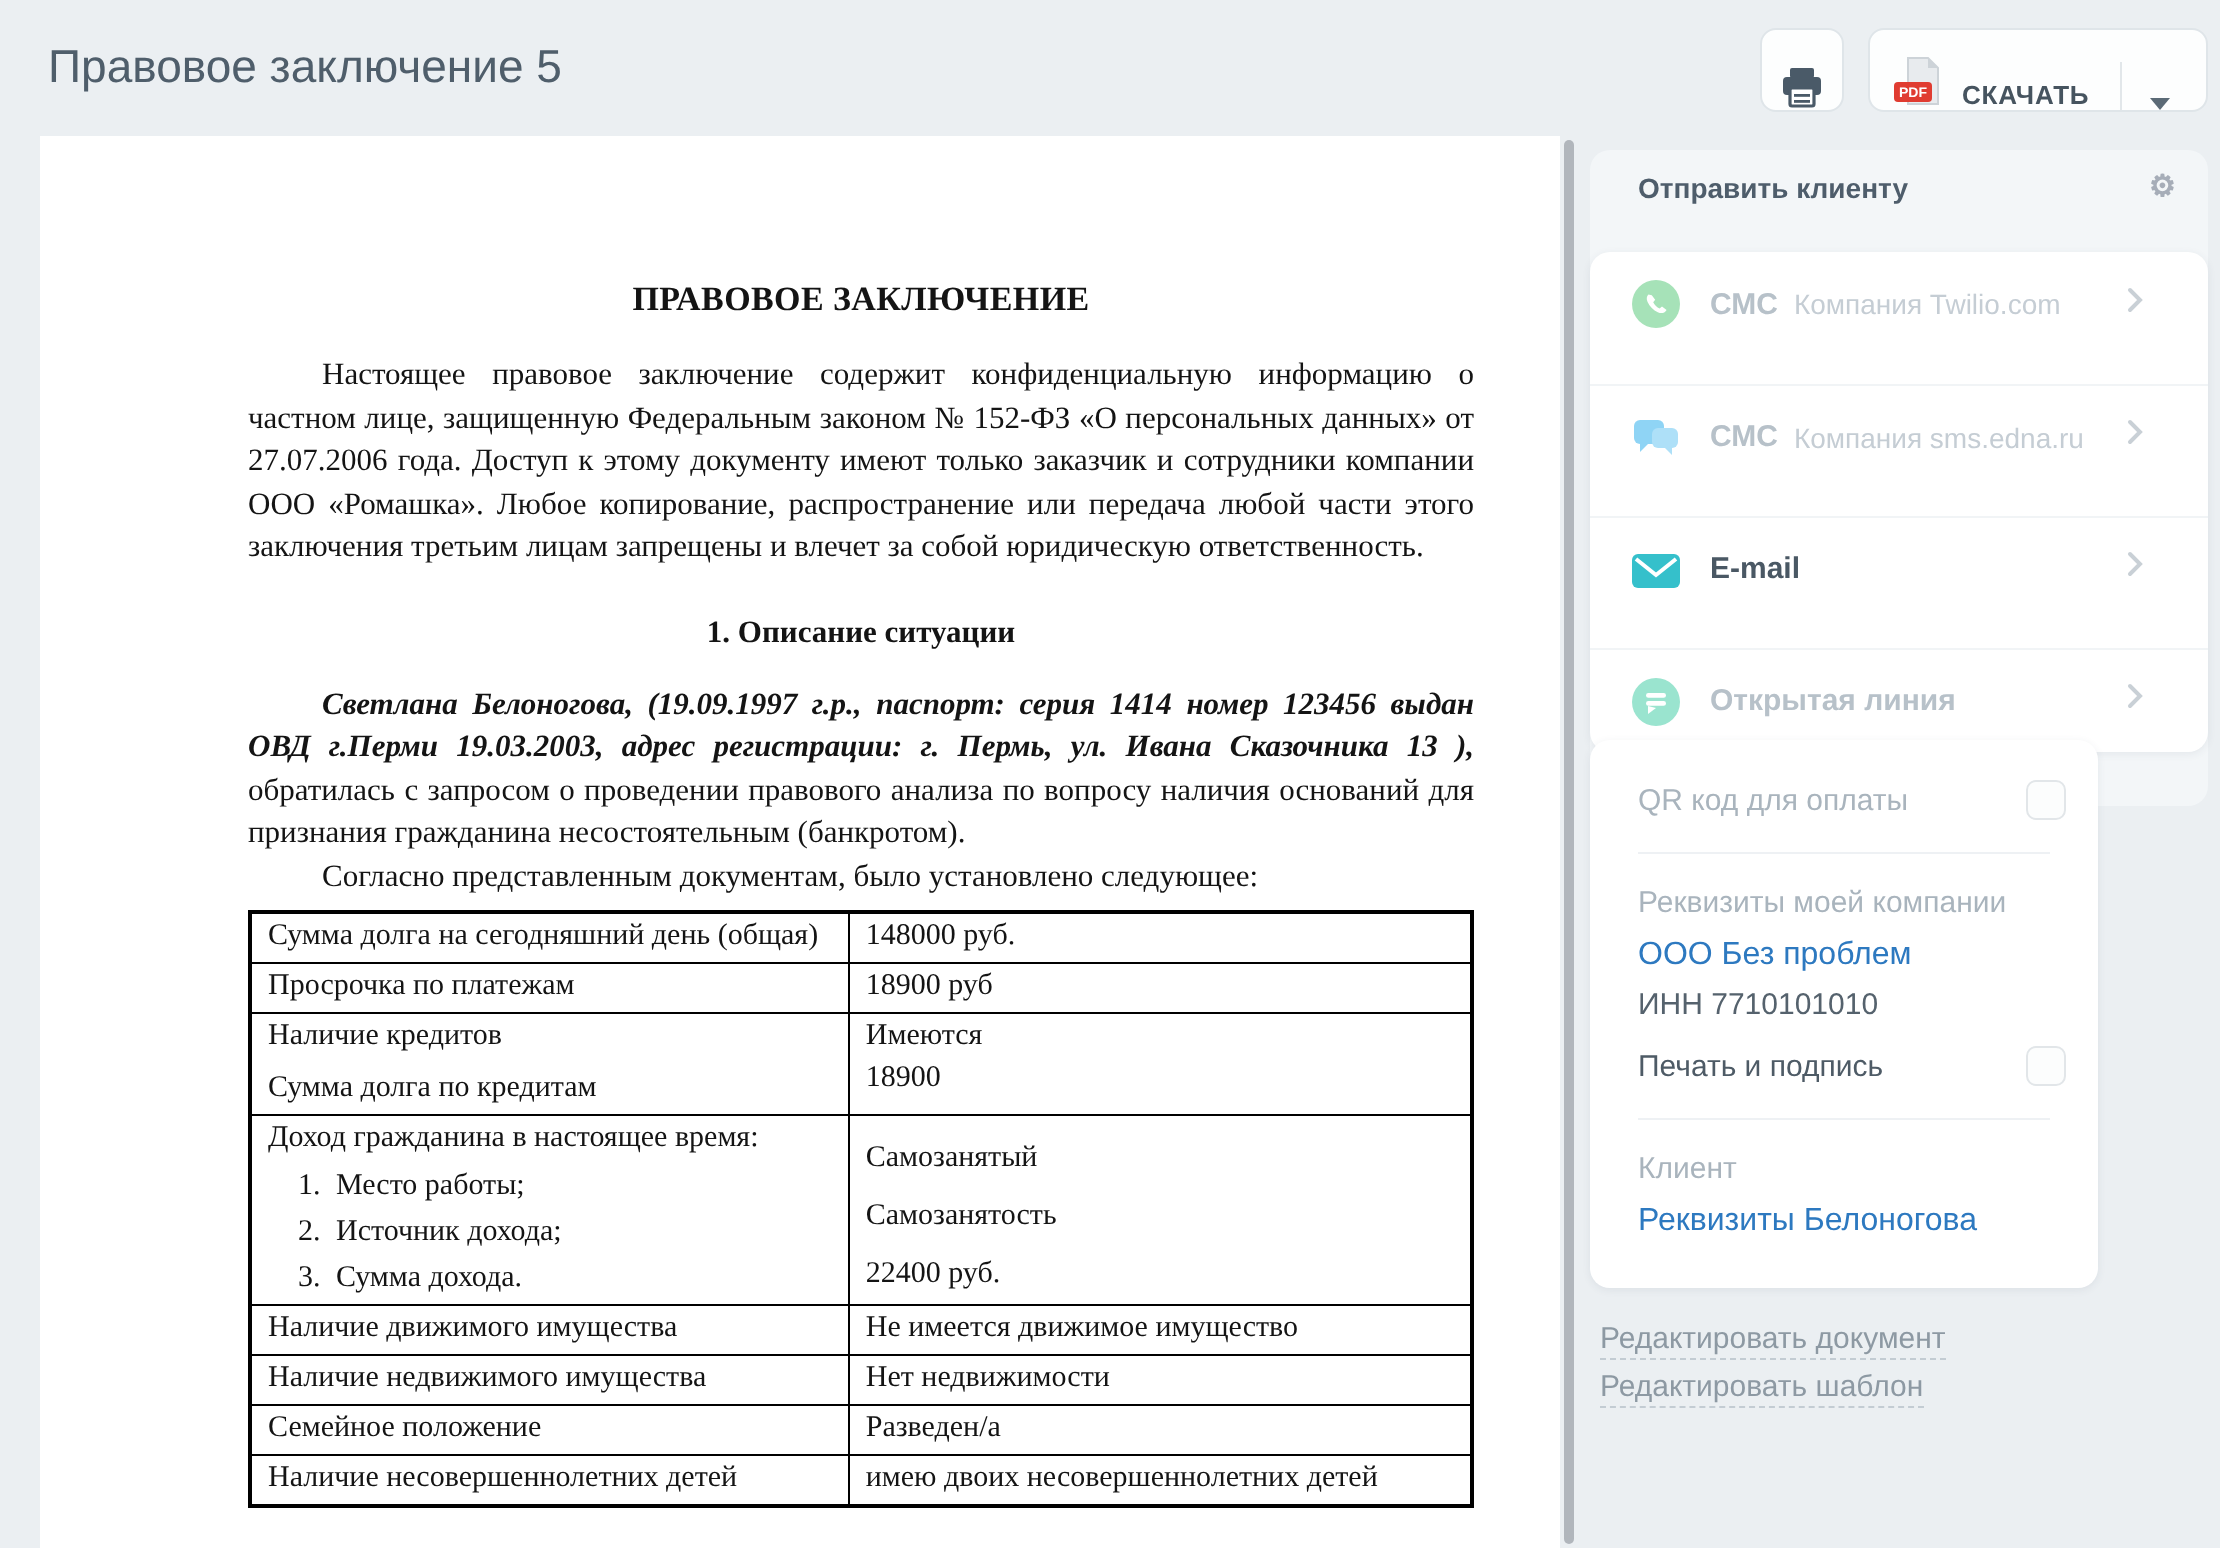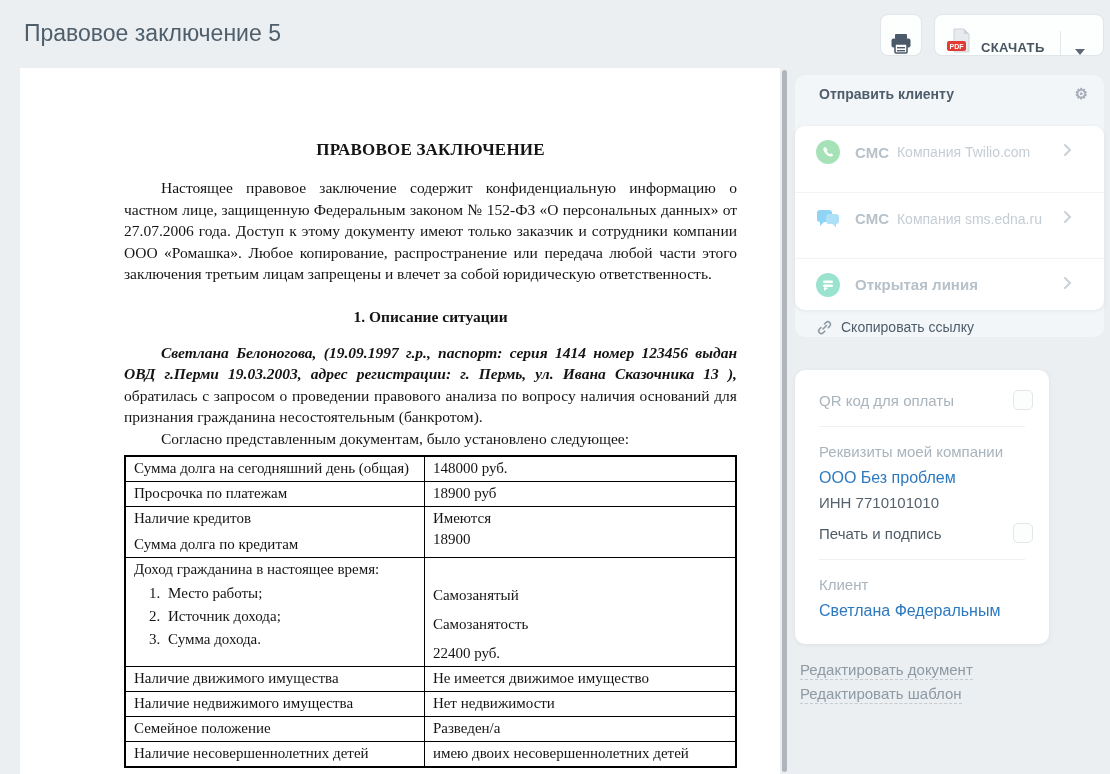--- a/index.html
+++ b/index.html
@@ -61,21 +61,21 @@
     border-collapse:collapse; border:2px solid #000;
     font-size:15px;
   }
   .doc-table td {
     border:1px solid #000; padding:1px 8px 2px; vertical-align:top; line-height:21px;
   }
   .doc-table td.c1 { width:49%; }
   .gap-top { margin-top:5px; }
   .income-list { margin:3px 0 0 30px; }
   .income-list li { padding-left:4px; margin-top:2px; }
-  .val-first { margin-top:26px; }
+  .val-first { margin-top:10px; }
   .val-next { margin-top:8px; }
 
   
   .send-block {
     position:absolute; left:795px; top:75px; width:309px;
     background:#f3f6f8; border-radius:10px;
   }
   .send-header {
     height:37px; display:flex; align-items:center;
     padding:0 16px 0 24px; font-size:14px; color:#4e5d6b;font-weight:bold;
@@ -259,20 +259,34 @@
       <span class="send-desc">Компания sms.edna.ru</span>
       <span class="chev">
         <svg width="9" height="14" viewBox="0 0 9 14">
             <polyline points="2,2 7,7 2,12" fill="none" stroke="#c9d0d6" stroke-width="2" stroke-linecap="round"></polyline>
           </svg>
       </span>
     </div>
     <div class="send-item">
       <span class="send-icon">
         <svg width="26" height="26" viewBox="0 0 26 26">
+          <rect x="1" y="5" width="24" height="17" rx="3" fill="#35c0cb"></rect>
+          <polyline points="3,7.5 13,15.5 23,7.5" fill="none" stroke="#ffffff" stroke-width="2"></polyline>
+        </svg>
+      </span>
+      <span class="send-label enabled">E-mail</span>
+      <span class="chev">
+        <svg width="9" height="14" viewBox="0 0 9 14">
+            <polyline points="2,2 7,7 2,12" fill="none" stroke="#c9d0d6" stroke-width="2" stroke-linecap="round"></polyline>
+          </svg>
+      </span>
+    </div>
+    <div class="send-item">
+      <span class="send-icon">
+        <svg width="26" height="26" viewBox="0 0 26 26">
           <circle cx="13" cy="13" r="12" fill="#9ae4cf"></circle>
           <rect x="8" y="8.5" width="10" height="2.4" rx="1.2" fill="#ffffff"></rect>
           <rect x="8" y="12.5" width="10" height="2.4" rx="1.2" fill="#ffffff"></rect>
           <path d="M9 15 l0 4 4 -3 z" fill="#ffffff"></path>
         </svg>
       </span>
       <span class="send-label disabled">Открытая линия</span>
       <span class="chev">
         <svg width="9" height="14" viewBox="0 0 9 14">
             <polyline points="2,2 7,7 2,12" fill="none" stroke="#c9d0d6" stroke-width="2" stroke-linecap="round"></polyline>
@@ -302,17 +316,17 @@
   <div class="opt-divider"></div>
   <div class="section-label">Реквизиты моей компании</div>
   <div class="blue-link">ООО Без проблем</div>
   <div class="dark-text">ИНН 7710101010</div>
   <div class="opt-row stamp-row">
     <span class="stamp-label">Печать и подпись</span>
     <span class="checkbox"></span>
   </div>
   <div class="opt-divider"></div>
   <div class="section-label">Клиент</div>
-  <div class="blue-link">Светлана Федеральным</div>
+  <div class="blue-link">Реквизиты Белоногова</div>
 </div>
 
 <div class="edit-link edit-doc">Редактировать документ</div>
 <div class="edit-link edit-tpl">Редактировать шаблон</div>
 
 </body></html>

